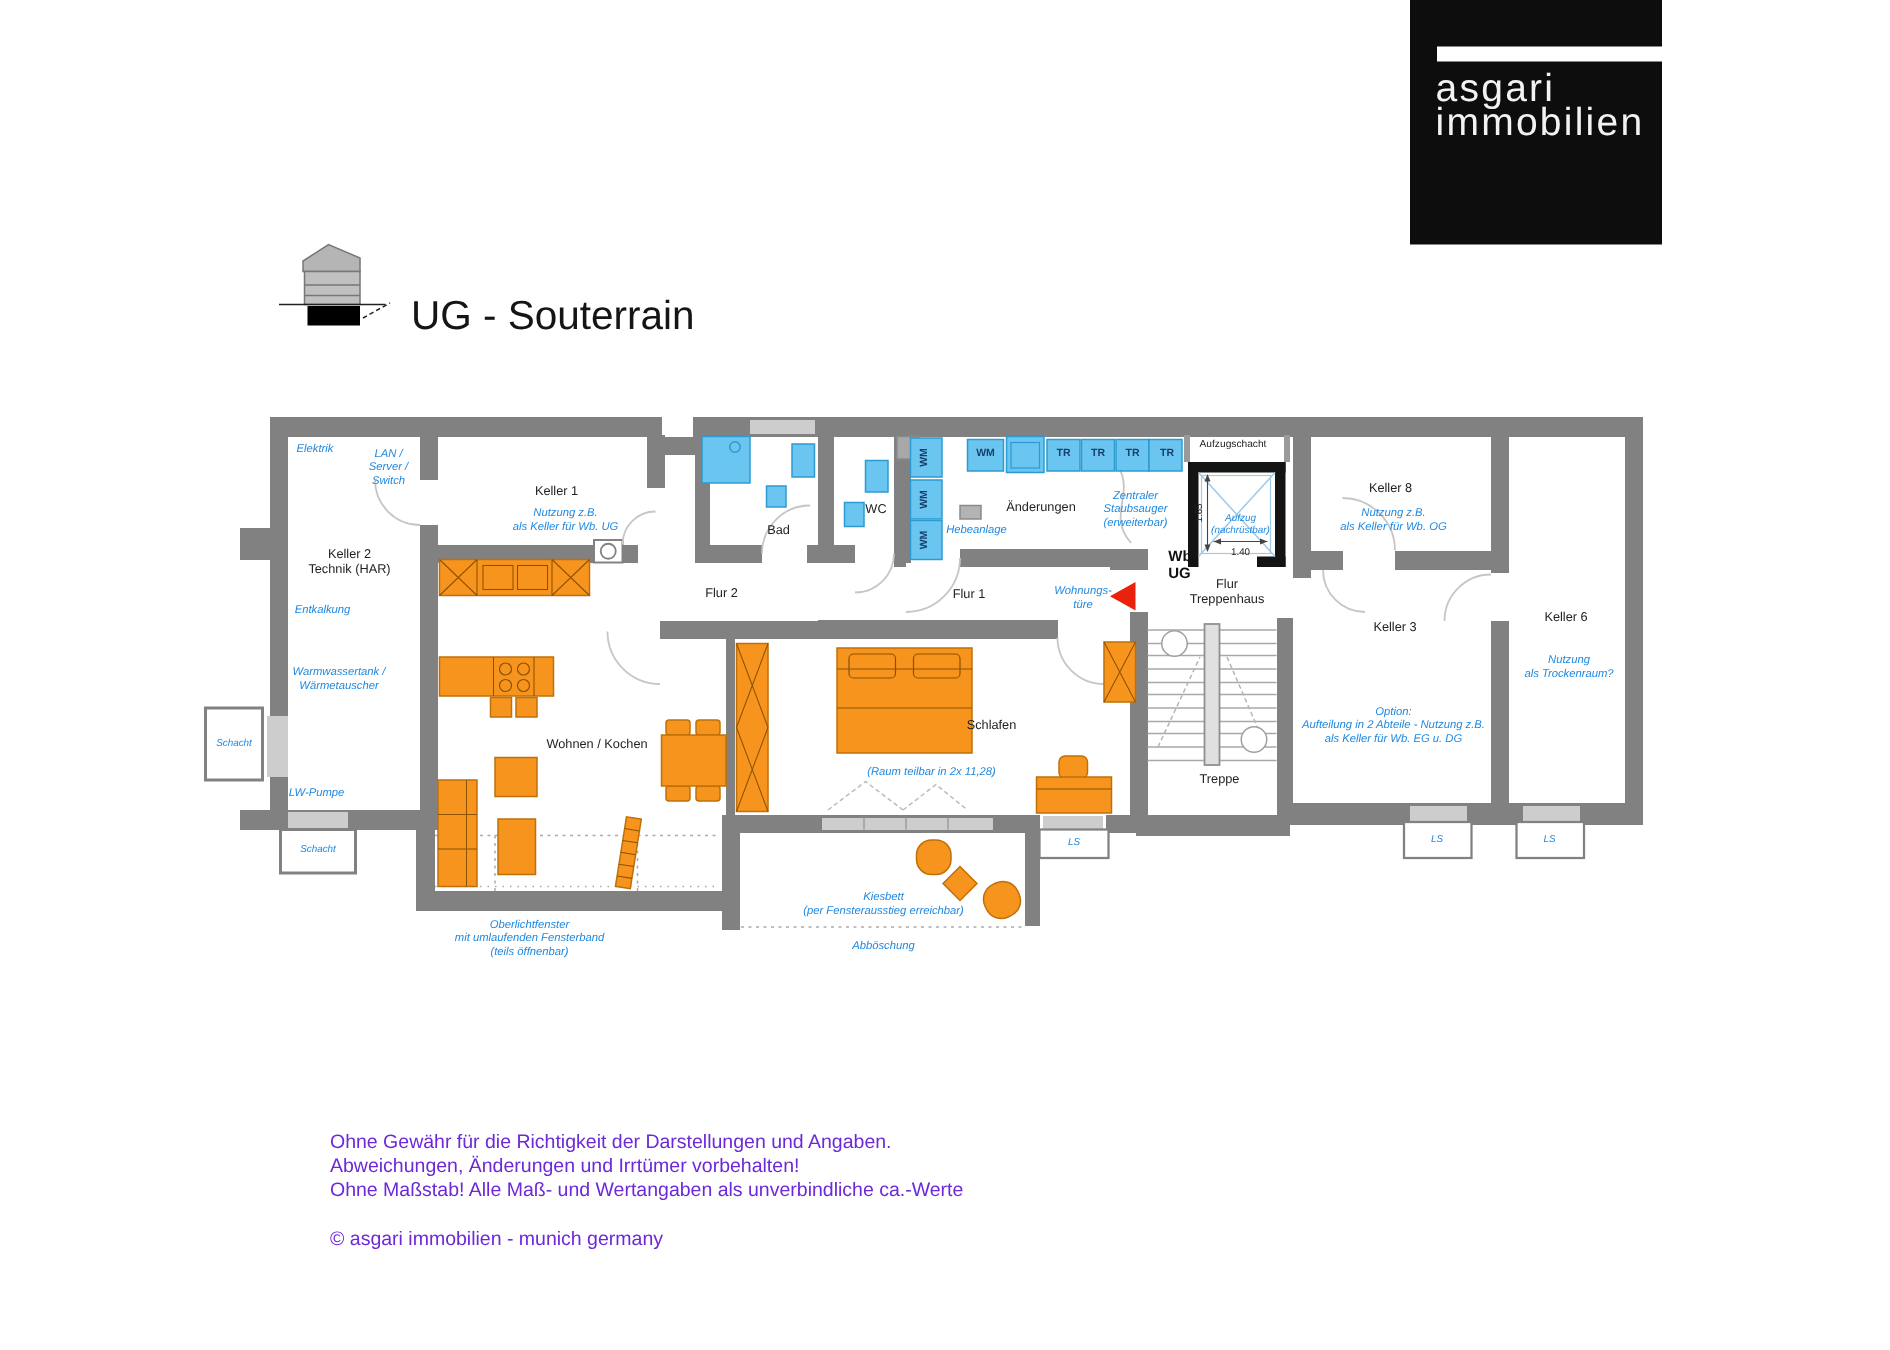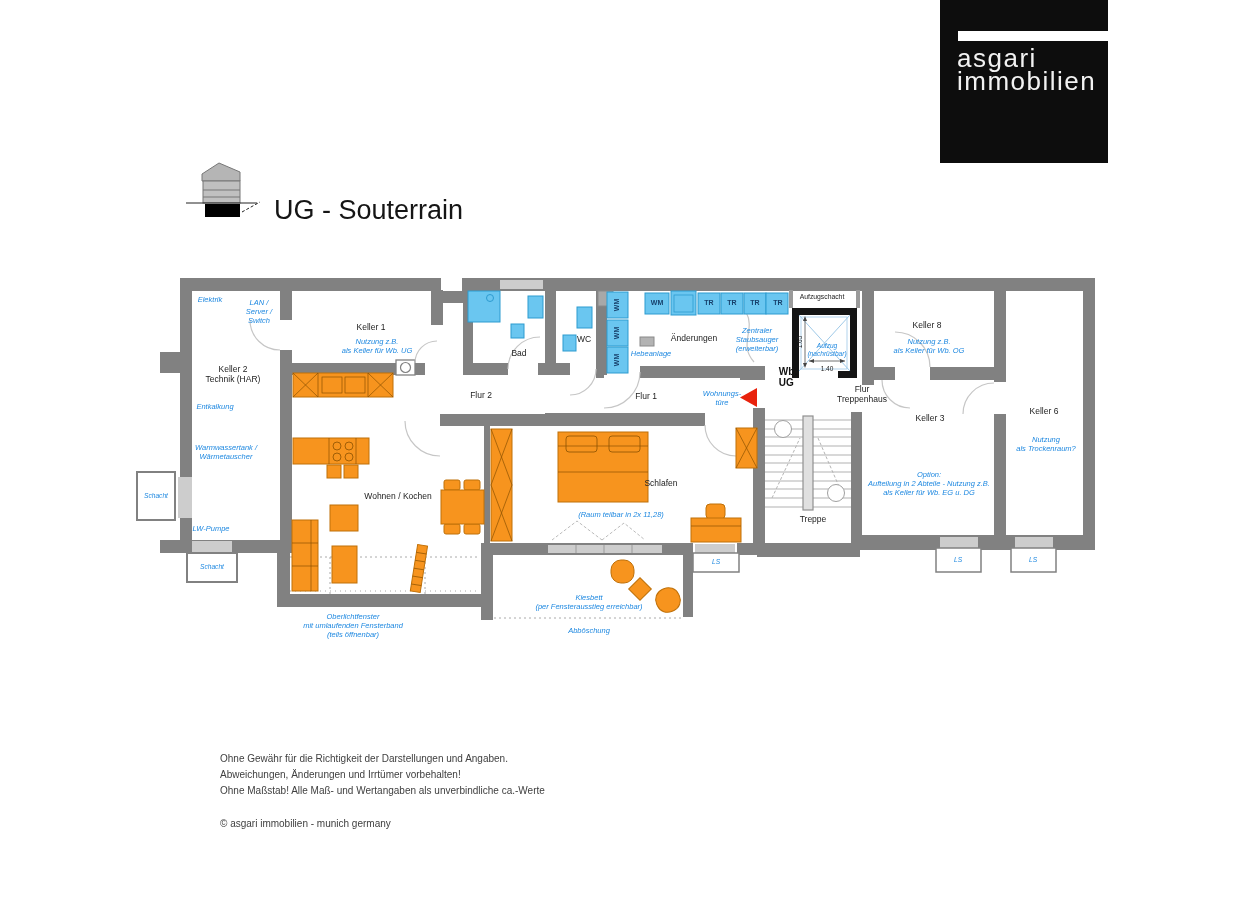--- a/index.html
+++ b/index.html
@@ -15,21 +15,21 @@
   .fixture{font-size:7px;font-weight:bold;color:#17406B;}
   .vert{transform:translate(-50%,-50%) rotate(-90deg);}
   .wb{font-size:10px;font-weight:bold;color:#111111;text-align:left;line-height:1.1;}
   .dim{font-size:6.5px;color:#222222;}
   .dim.vert{transform:translate(-50%,-50%) rotate(-90deg);}
   #page-title{position:absolute;left:274px;top:195px;font-size:27px;color:#151515;}
   #logo-box{position:absolute;left:940px;top:0px;width:168px;height:163px;background:#0d0d0d;}
   #logo-stripe{position:absolute;left:958px;top:31px;width:150px;height:10px;background:#ffffff;}
   #logo-text{position:absolute;left:957px;top:47px;font-size:26px;letter-spacing:1.5px;
              color:#f2f2f2;line-height:23px;white-space:pre-line;}
-  .footer-line{position:absolute;left:220px;font-size:10px;color:#404040;}
+  .footer-line{position:absolute;left:220px;font-size:13px;color:#6d28d9;}
 </style>
 </head>
 <body>
 
 <div id="canvas">
 
 <svg id="plan-svg" width="1260" height="900" viewBox="0 0 1260 900">
 
   <g fill="#818181" shape-rendering="crispEdges">
     <rect x="180" y="278" width="261" height="13"></rect>
@@ -274,21 +274,21 @@
   <div class="lbl room" style="left:930px;top:418px;">Keller 3</div>
   <div class="lbl room" style="left:927px;top:325px;">Keller 8</div>
   <div class="lbl room" style="left:1044px;top:411px;">Keller 6</div>
   <div class="lbl room" style="left:519px;top:353px;">Bad</div>
   <div class="lbl room" style="left:584px;top:339px;">WC</div>
   <div class="lbl room" style="left:694px;top:338px;">Änderungen</div>
   <div class="lbl room" style="left:646px;top:396px;">Flur 1</div>
   <div class="lbl room" style="left:481px;top:395px;">Flur 2</div>
   <div class="lbl room" style="left:398px;top:496px;">Wohnen / Kochen</div>
   <div class="lbl room" style="left:661px;top:483px;">Schlafen</div>
-  <div class="lbl room" style="left:862px;top:394px;">Flur
+  <div class="lbl room" style="left:818px;top:394px;">Flur
 Treppenhaus</div>
   <div class="lbl room" style="left:813px;top:519px;">Treppe</div>
   <div class="lbl room-sm lbl" style="left:822px;top:297px;">Aufzugschacht</div>
 
   <div class="lbl note" style="left:210px;top:299px;">Elektrik</div>
   <div class="lbl note" style="left:259px;top:311px;">LAN /
 Server /
 Switch</div>
   <div class="lbl note" style="left:377px;top:346px;">Nutzung z.B.
 als Keller für Wb. UG</div>

